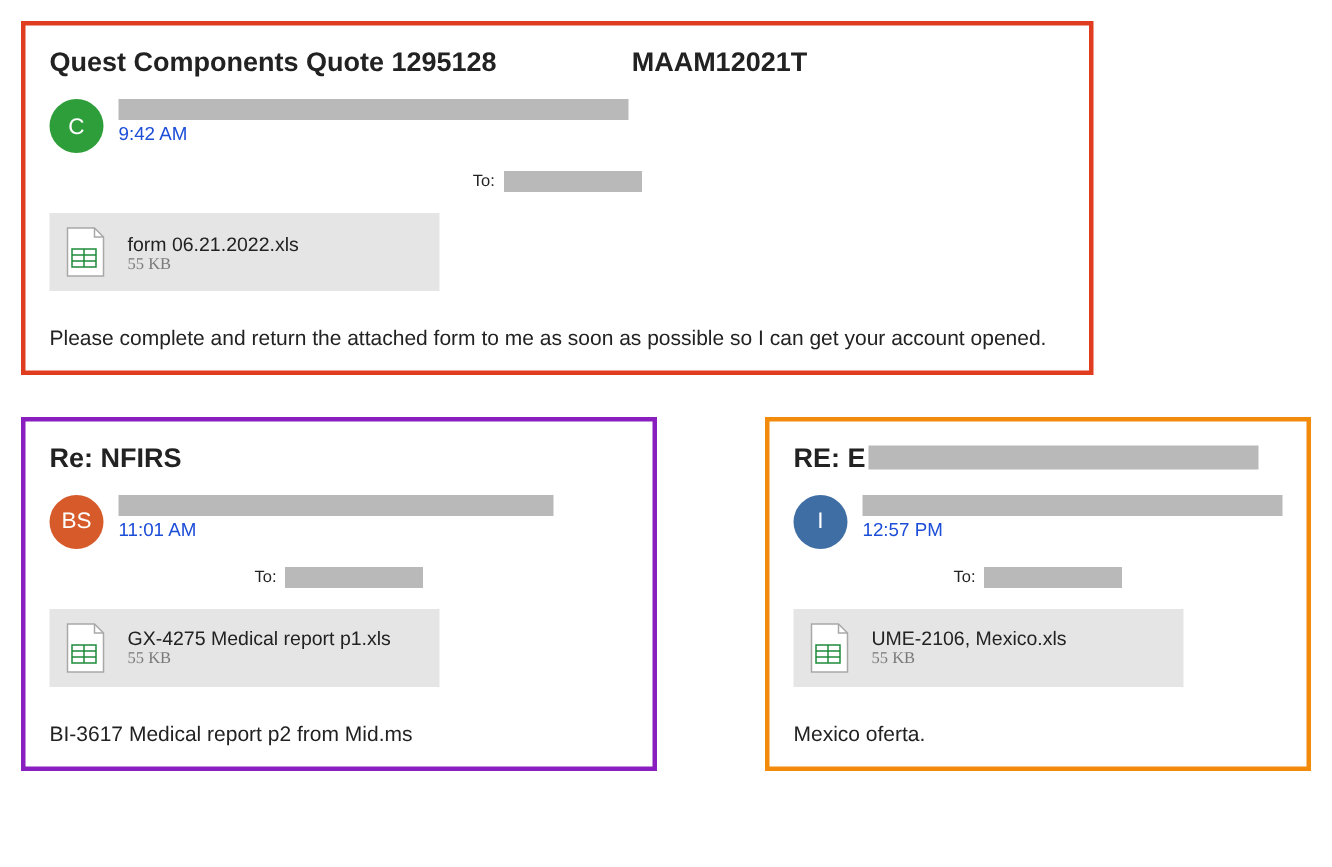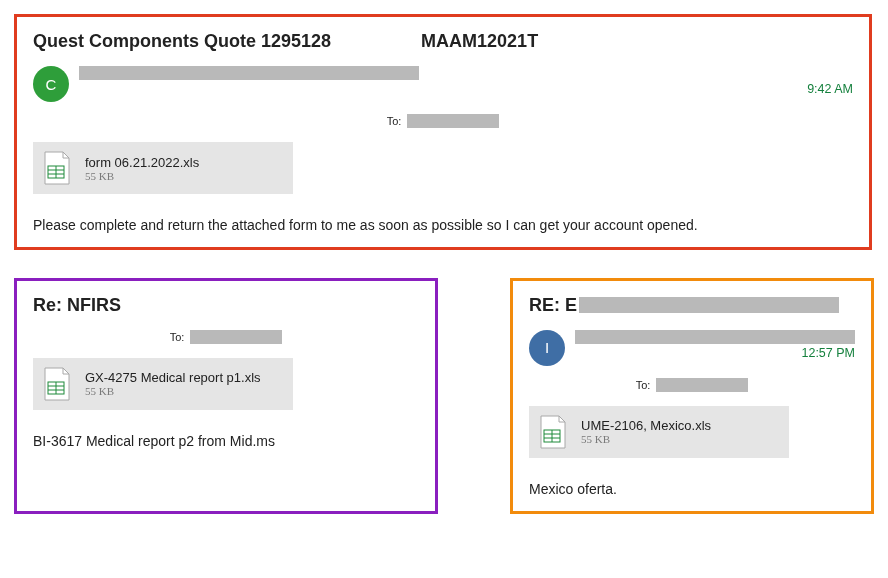--- a/index.html
+++ b/index.html
@@ -12,21 +12,21 @@
     background: #fff;
     width: 888px;
   }
   .card {
     border: 3px solid;
     padding: 14px 16px 12px 16px;
     background: #fff;
   }
   .card-top {
     border-color: #e03c1f;
-    width: 858px;
+    width: 715px;
     margin-bottom: 28px;
   }
   .row2 {
     display: flex;
     gap: 72px;
   }
   .card-left {
     border-color: #8a1fbf;
     width: 456px;
   }
@@ -66,24 +66,23 @@
   }
   .avatar-green { background: #2e9e3a; }
   .avatar-orange { background: #d65a2a; }
   .avatar-blue { background: #3f6ea5; }
   .sender-col { flex: 1; }
   .sender-name-line {
     display: flex;
     align-items: center;
   }
   .timestamp {
-    color: #15803d;
+    color: #1d4ed8;
     font-size: 12.5px;
     margin-top: 2px;
-    text-align: right;
   }
   .to-row {
     display: flex;
     align-items: center;
     gap: 6px;
     font-size: 11px;
     margin-bottom: 14px;
     justify-content: center;
   }
   .attachment {
@@ -147,20 +146,31 @@
   </div>
   <div class="body-text">Please complete and return the attached form to me as soon as possible so I can get your account opened.</div>
 </div>
 
 <div class="row2">
 
   <div class="card card-left">
     <div class="subject-row">
       <span>Re: NFIRS</span>
     </div>
+    <div class="sender-row">
+      <div class="avatar avatar-orange">
+          <span>BS</span>
+        </div>
+      <div class="sender-col">
+        <div class="sender-name-line">
+            <span class="redact" style="width:290px;"></span>
+          </div>
+        <div class="timestamp">11:01 AM</div>
+      </div>
+    </div>
     <div class="to-row">
       <span>To:</span>
       <span class="redact" style="width:92px;"></span>
     </div>
     <div class="attachment">
       <span class="xls-icon">
         <svg viewBox="0 0 32 36">
             <path d="M4 2h18l6 6v26H4z" fill="#fff" stroke="#a8a8a8"></path>
             <path d="M22 2v6h6" fill="none" stroke="#a8a8a8"></path>
             <rect x="7" y="16" width="16" height="12" fill="none" stroke="#1f8a3b"></rect>

